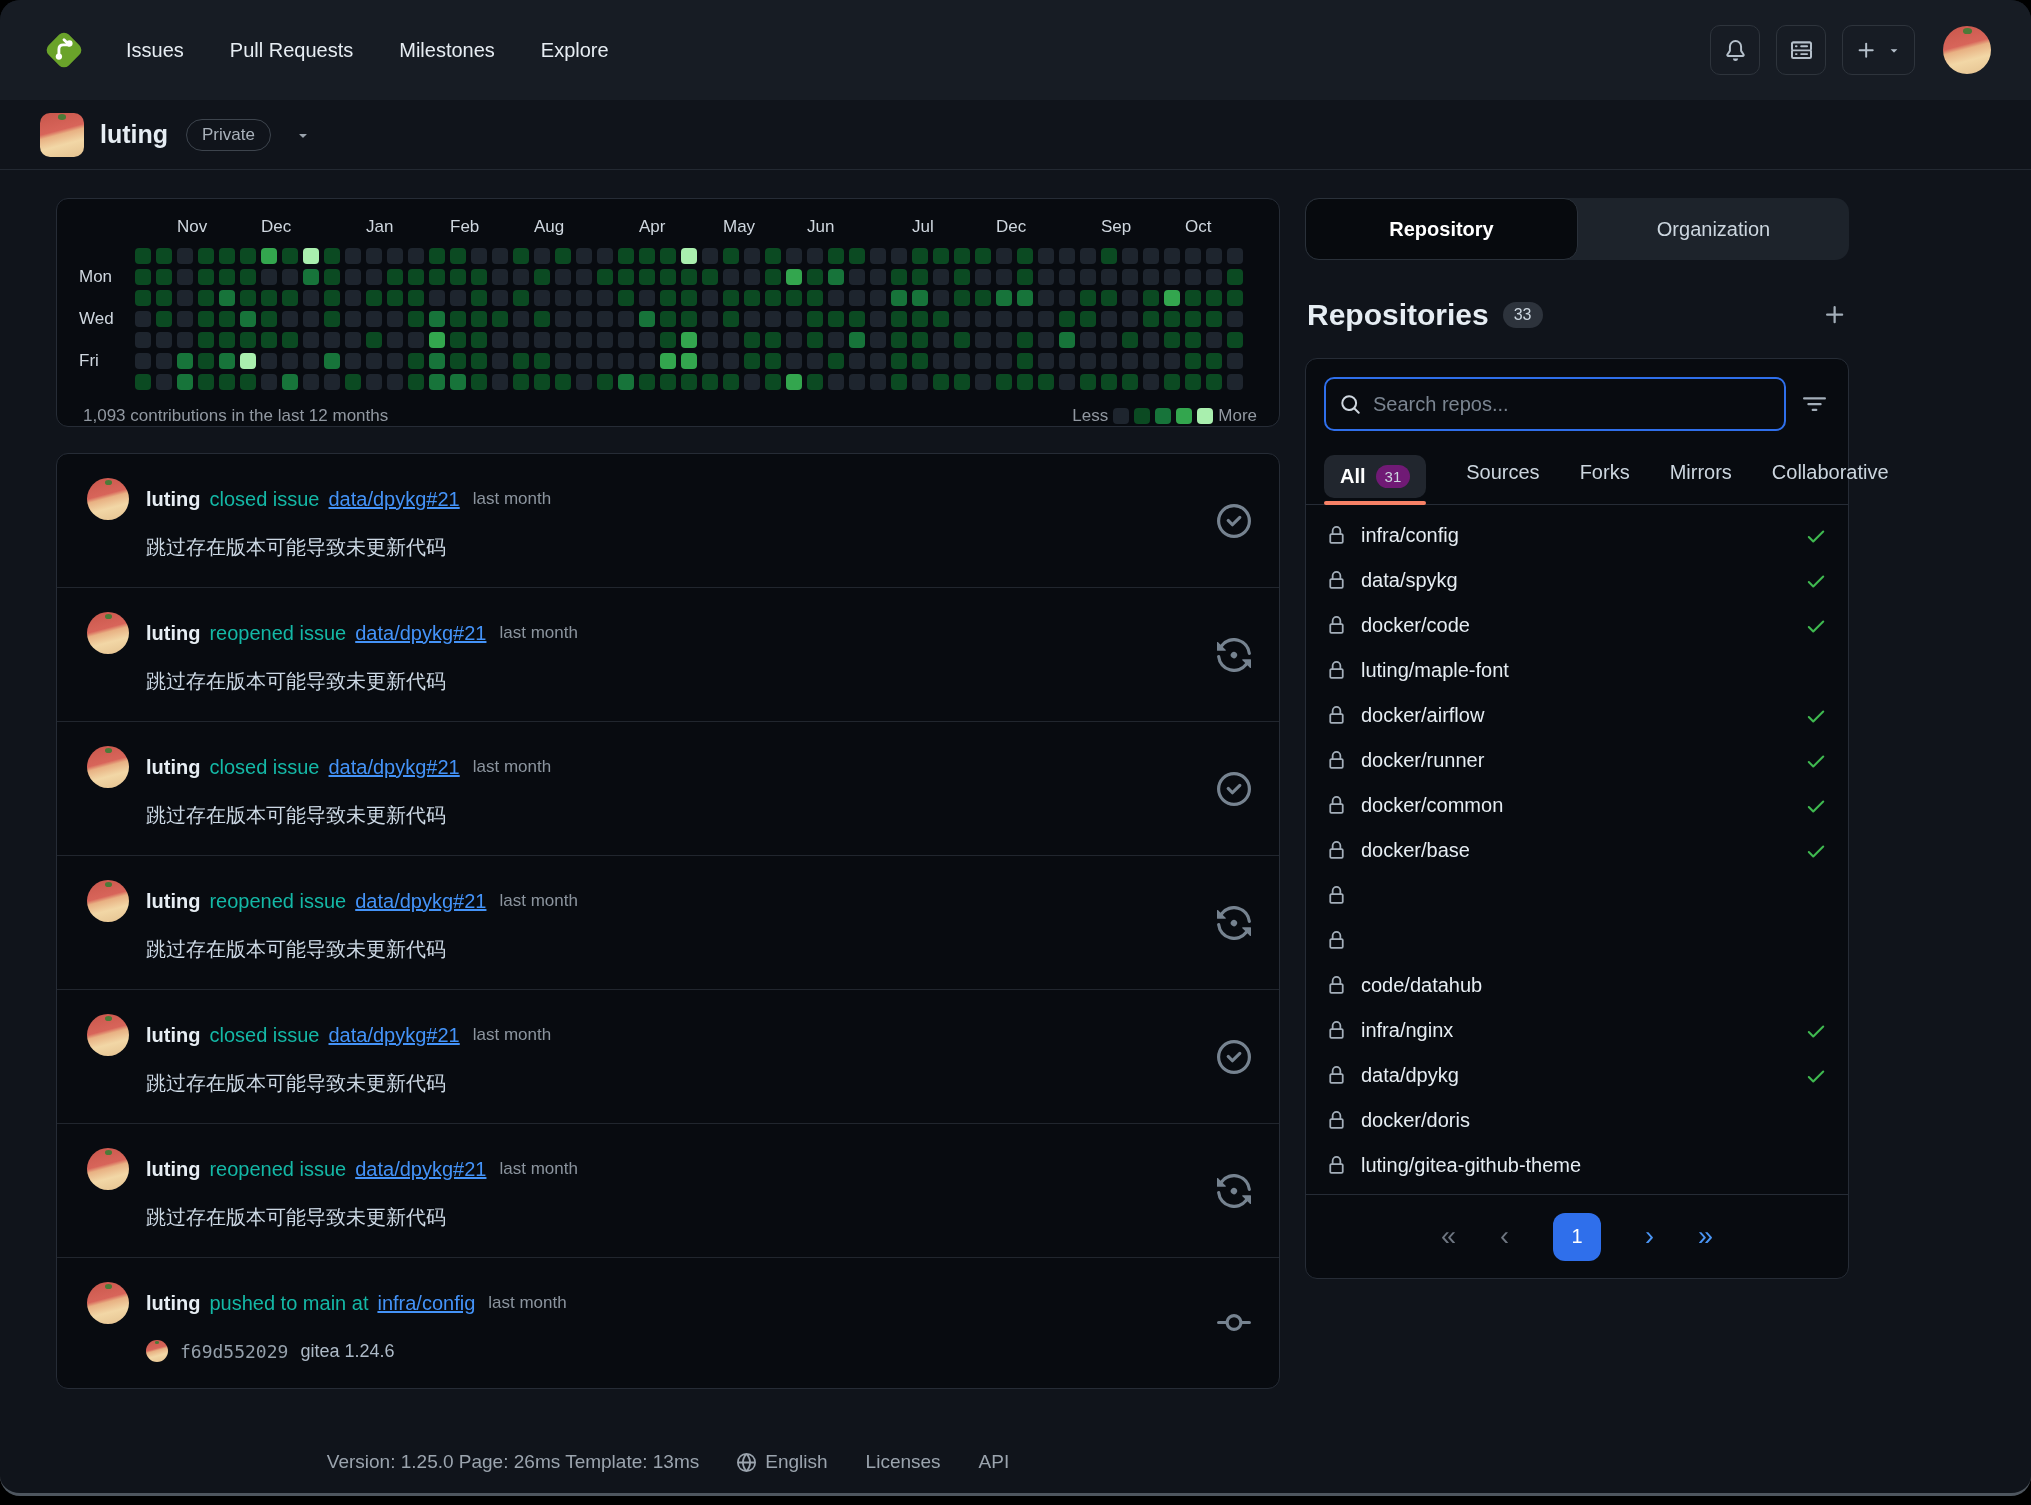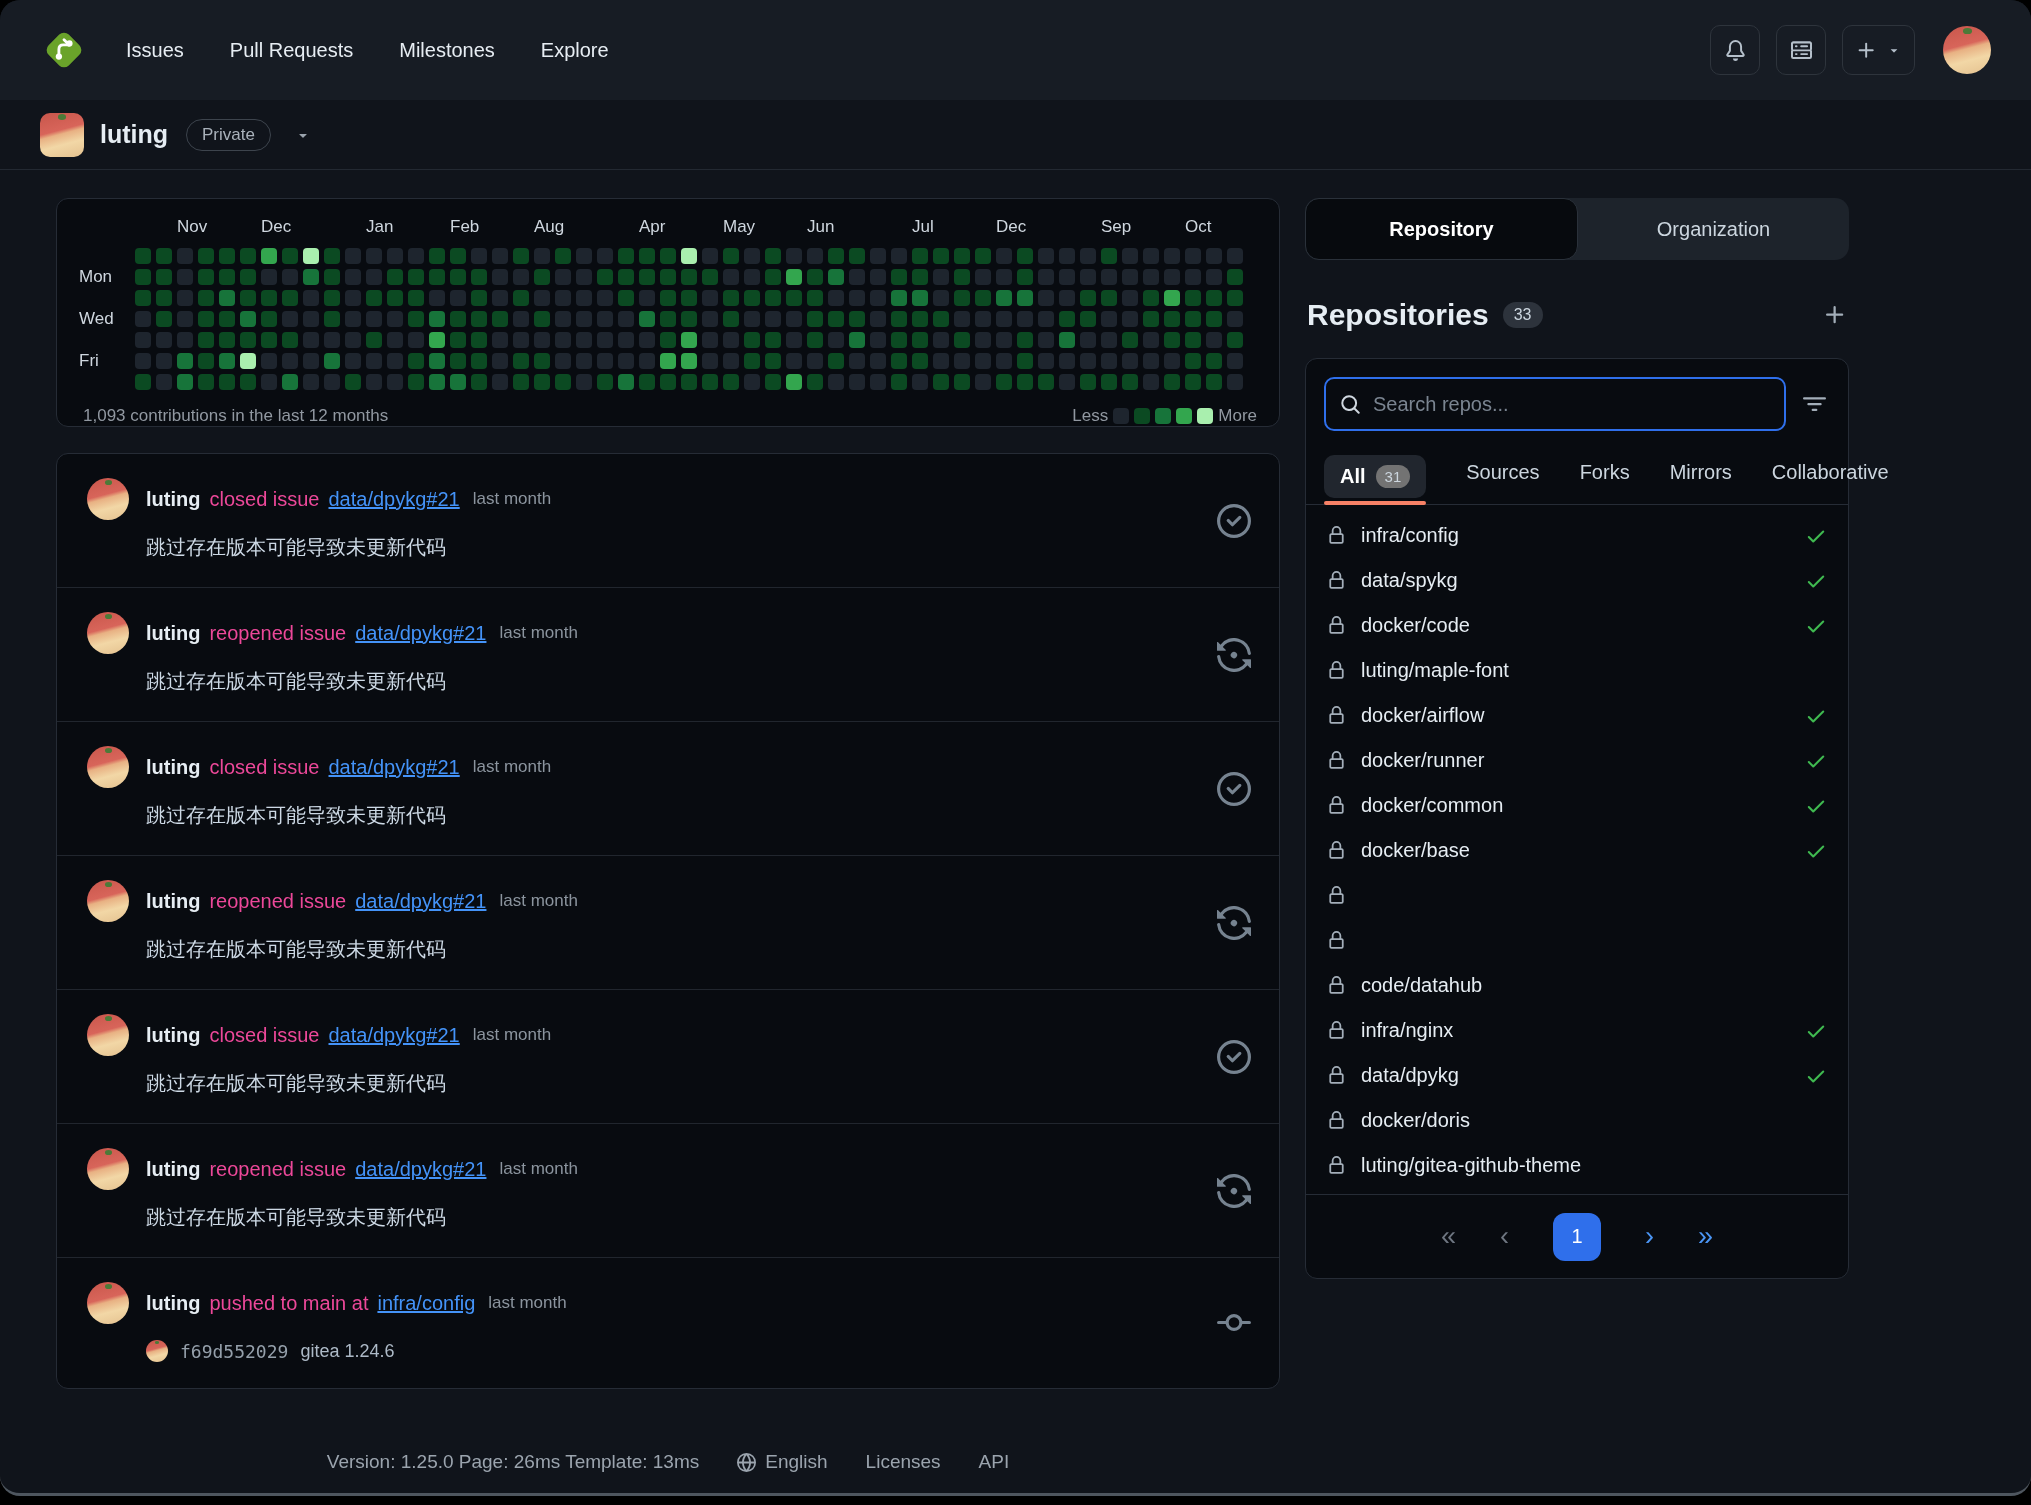--- a/index.html
+++ b/index.html
@@ -79,21 +79,21 @@
   .hm-legend { display:flex; align-items:center; gap:5px; font-size:17px; color:#9198a1; }
   .hm-swatch { width:16px; height:16px; border-radius:4px; }
 
   
   .feed-panel { margin-top:26px; overflow:hidden; }
   .feed-item { padding:24px 30px 26px 30px; position:relative; }
   .feed-item + .feed-item { border-top:1px solid #21262e; }
   .feed-head { display:flex; align-items:center; gap:9px; padding-right:70px; }
   .feed-avatar { width:42px; height:42px; margin-right:8px; }
   .feed-user { font-size:20px; font-weight:bold; color:#e6edf3; }
-  .feed-action { font-size:20px; color:#ec4899; }
+  .feed-action { font-size:20px; color:#14b8a6; }
   .feed-link { font-size:20px; color:#4493f8; text-decoration:underline; cursor:pointer; }
   .feed-time { font-size:17px; color:#8b949e; margin-left:4px; }
   .feed-desc { margin:14px 0 0 59px; font-size:20px; color:#cdd9e5; }
   .feed-commit { margin:16px 0 0 59px; display:flex; align-items:center; gap:12px; }
   .commit-avatar { width:22px; height:22px; }
   .commit-hash { font-family:"DejaVu Sans Mono", monospace; font-size:18px; color:#95a0ab; }
   .commit-msg { font-size:18px; color:#adbac7; }
   .feed-type-icon {
     position:absolute; right:28px; top:50%; transform:translateY(-50%);
     color:#768390;
@@ -145,21 +145,21 @@
   .repo-tab.active-chip {
     background:#21262e; border-radius:10px; padding:10px 16px; margin-bottom:6px;
     font-weight:bold; color:#fff; display:flex; align-items:center; gap:10px;
     position:relative;
   }
   .repo-tab.active-chip .tab-underline {
     position:absolute; left:0; right:0; bottom:-7px; height:4px;
     background:#f78166; border-radius:2px;
   }
   .tab-count {
-    background:#737373; color:#ccd6df; font-size:15px; font-weight:normal;
+    background:#701a75; color:#ccd6df; font-size:15px; font-weight:normal;
     padding:3px 9px; border-radius:999px;
   }
 
   .repo-list { padding:8px 0 6px 0; }
   .repo-row { display:flex; align-items:center; height:45px; padding:0 21px; cursor:pointer; }
   .repo-lock { color:#a3aeb9; margin-right:15px; }
   .repo-lock svg { width:19px; height:19px; }
   .repo-name { font-size:20px; color:#e6edf3; flex:1; }
   .repo-check { color:#3fb950; }
   .repo-check svg { width:22px; height:22px; }

